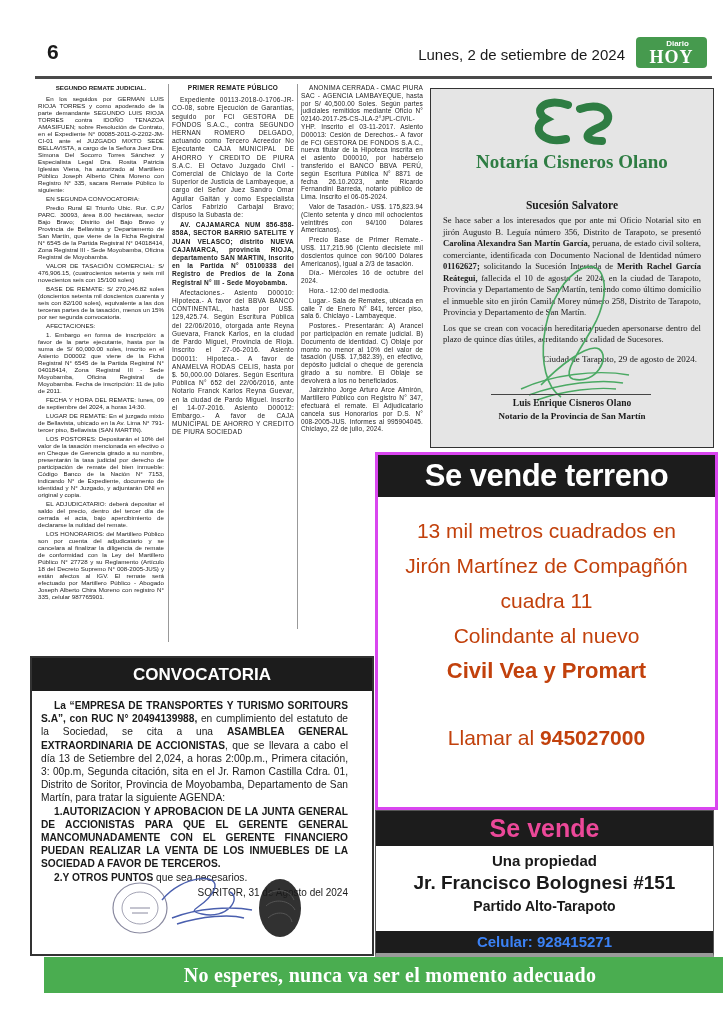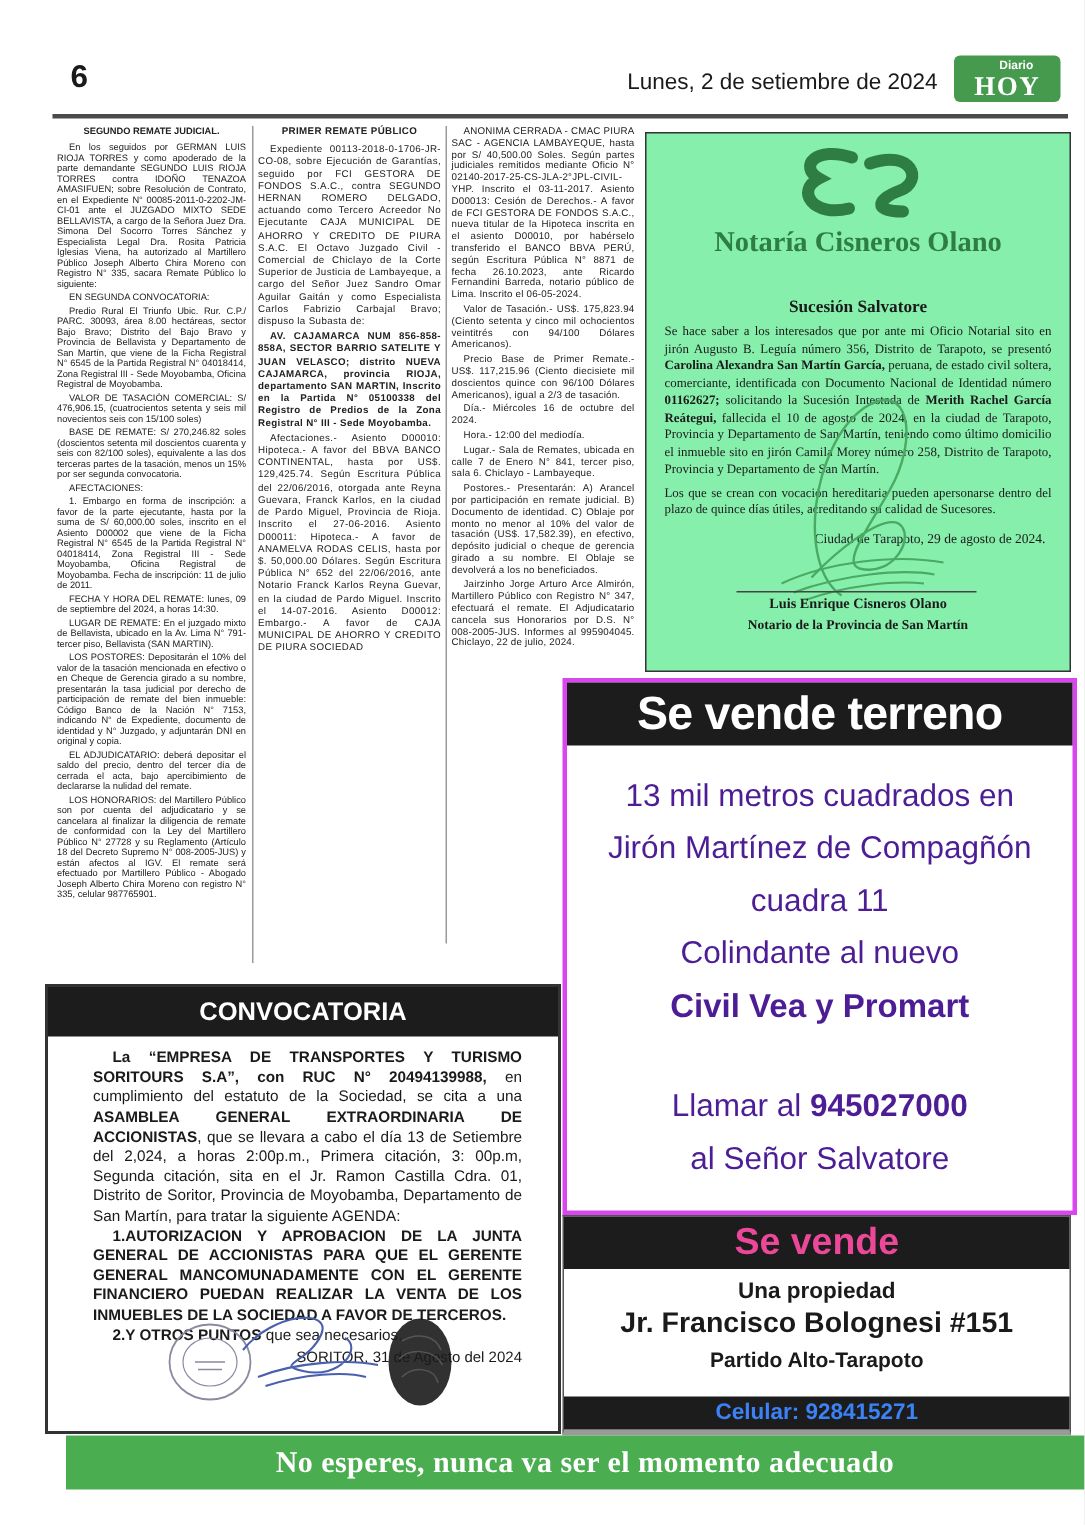--- a/index.html
+++ b/index.html
@@ -32,59 +32,59 @@
   .col .colhead{text-align:center;text-indent:0;font-weight:bold;margin-bottom:4px;}
   .col1{left:38px;width:126px;height:560px;}
   .col2{left:172px;width:122px;font-size:6.5px;line-height:8.2px;letter-spacing:.25px;height:560px;}
   .col3{left:301px;width:122px;font-size:6.5px;line-height:7.8px;letter-spacing:.15px;height:545px;}
   .vsep{position:absolute;top:84px;width:1px;background:#999;}
   .bold{font-weight:bold;}
   .b{font-weight:bold;}
   
   .notaria{
     position:absolute;left:430px;top:88px;width:282px;height:358px;
-    border:1px solid #333;background:#86efac;
+    border:1px solid #333;background:#e5e5e5;
     font-family:"Liberation Serif",serif;
   }
   .not-logo{display:block;margin:8px auto 0 auto;}
   .not-name{text-align:center;color:var(--notary-green);font-size:19px;font-weight:bold;margin-top:2px;}
   .not-heading{text-align:center;font-size:11.5px;font-weight:bold;margin-top:26px;}
   .not-body{font-size:8.6px;line-height:11.5px;text-align:justify;margin:4px 12px 0 12px;}
   .not-date{font-size:9px;text-align:right;margin:8px 16px 0 0;}
   .not-sig-svg{position:absolute;left:70px;top:168px;pointer-events:none;}
   .not-sig-line{position:absolute;left:60px;top:305px;width:160px;height:1px;background:#444;}
   .not-signer{position:absolute;left:0;top:309px;width:100%;text-align:center;font-size:9.5px;font-weight:bold;}
   .not-signer2{position:absolute;left:0;top:322px;width:100%;text-align:center;font-size:9px;font-weight:bold;}
   
   .ad-terreno{
     position:absolute;left:375px;top:452px;width:337px;height:352px;
     border:3px solid #d946ef;background:#fff;text-align:center;
   }
   .adt-header{background:var(--bar-black);color:#fff;font-size:31px;font-weight:bold;height:42px;line-height:42px;letter-spacing:-.5px;}
-  .adt-body{padding-top:16px;font-size:21px;line-height:35px;color:#4c1d95;}
+  .adt-body{padding-top:16px;font-size:21px;line-height:35px;color:#c2410c;}
   .adt-body p{margin:0;}
   .adt-bold{font-weight:bold;font-size:22px;}
   .adt-call{margin-top:32px !important;}
   .ad-prop{
     position:absolute;left:375px;top:810px;width:337px;height:142px;
     border:1px solid #555;border-bottom:4px solid #9a9a9a;background:#fff;text-align:center;
   }
   .adp-header{background:var(--bar-black);color:#ec4899;font-size:25px;font-weight:bold;height:35px;line-height:35px;}
   .ad-prop p{margin:0;}
   .adp-l1{font-size:15px;font-weight:bold;margin-top:6px !important;}
   .adp-l2{font-size:19px;font-weight:bold;margin-top:3px !important;}
   .adp-l3{font-size:14px;font-weight:bold;margin-top:4px !important;}
   .adp-footer{position:absolute;bottom:0;left:0;right:0;background:var(--bar-black);color:#3b82f6;font-size:15px;font-weight:bold;height:22px;line-height:22px;}
   
   .conv{
     position:absolute;left:30px;top:656px;width:340px;height:296px;
     border:2px solid #333;background:#fff;
   }
   .conv-header{background:var(--bar-black);color:#fff;text-align:center;font-size:17px;font-weight:bold;height:33px;line-height:33px;}
-  .conv-body{padding:8px 24px 0 9px;font-size:10.2px;line-height:13.2px;text-align:justify;margin-left:21px;}
+  .conv-body{padding:8px 24px 0 9px;font-size:10.2px;line-height:13.2px;text-align:justify;}
   .conv-body p{margin:0;text-indent:13px;}
   .conv-date{text-align:right;font-size:10px;margin-top:2px !important;text-indent:0 !important;}
   .conv-stamp{position:absolute;left:70px;top:212px;}
   
   .banner{
     position:absolute;left:20px;top:957px;width:692px;height:36px;
     background:var(--banner-green);color:#fff;text-align:center;
     font-family:"Liberation Serif",serif;font-weight:bold;font-size:20px;line-height:36px;
     letter-spacing:.3px;
     margin-left:24px;
@@ -162,21 +162,20 @@
 
   <div class="ad-terreno">
     <div class="adt-header">Se vende terreno</div>
     <div class="adt-body">
       <p>13 mil metros cuadrados en</p>
       <p>Jirón Martínez de Compagñón</p>
       <p>cuadra 11</p>
       <p>Colindante al nuevo</p>
       <p class="adt-bold">Civil Vea y Promart</p>
       <p class="adt-call"><span>Llamar al </span><span class="b">945027000</span></p>
-      <p>al Señor Salvatore</p>
     </div>
   </div>
 
   <div class="ad-prop">
     <div class="adp-header">Se vende</div>
     <p class="adp-l1">Una propiedad</p>
     <p class="adp-l2">Jr. Francisco Bolognesi #151</p>
     <p class="adp-l3">Partido Alto-Tarapoto</p>
     <div class="adp-footer">Celular: 928415271</div>
   </div>

